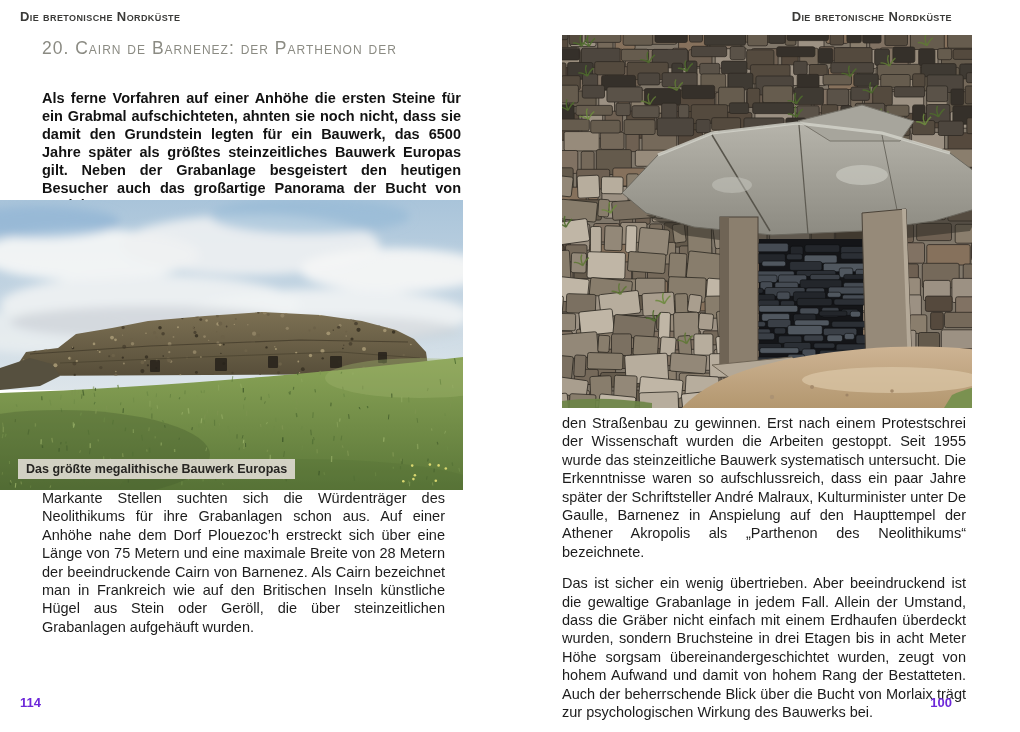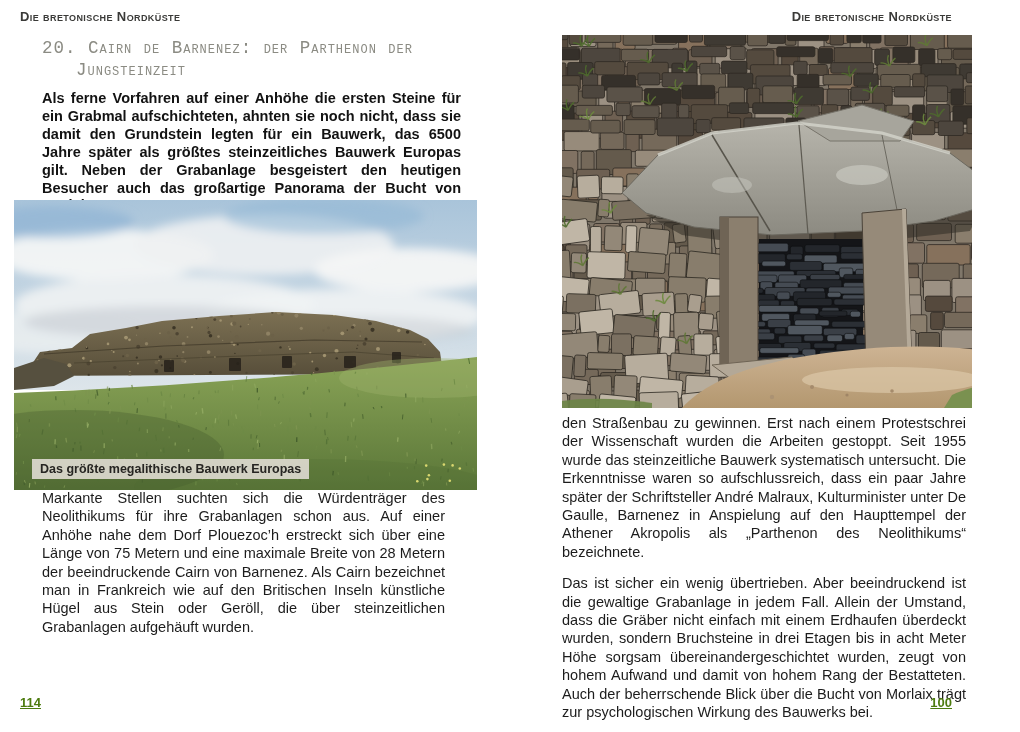--- a/index.html
+++ b/index.html
@@ -16,57 +16,56 @@
   }
   .runhead{
     position:absolute;top:9px;font-size:13px;font-weight:700;
     font-variant:small-caps;letter-spacing:.4px;color:var(--header-color);
   }
   #head-left{left:20px;}
   #head-right{right:20px;text-align:right;}
   .chapter-title{
     position:absolute;left:42px;top:37px;width:432px;
     font-variant:small-caps;font-size:17.5px;line-height:22px;
-    letter-spacing:1px;color:var(--title-color);font-weight:400;font-family:Liberation Mono, monospace;
+    letter-spacing:1px;color:var(--title-color);font-weight:400;
   }
   .chapter-title .t2{padding-left:34px;display:block;}
   .intro{
     position:absolute;left:42px;top:90px;width:419px;
     font-weight:700;font-size:14.5px;line-height:17.9px;
     text-align:justify;color:#121212;hyphens:auto;
   }
   .bodycol{position:absolute;text-align:justify;font-size:14.5px;line-height:18.4px;hyphens:auto;}
   #body-left{left:42px;top:489px;width:419px;}
   #body-right{left:562px;top:414px;width:420px;}
   .bodycol p{margin:0 16px 13px 0;}
   .photo{position:absolute;overflow:hidden;}
-  #photo-left{left:0;top:200px;width:463px;height:290px;margin-left:14px;}
+  #photo-left{left:0;top:200px;width:463px;height:290px;}
   #photo-right{left:562px;top:35px;width:458px;height:373px;}
   .photo svg{display:block;width:100%;height:100%;}
   .caption{
     position:absolute;background:var(--caption-bg);color:var(--caption-fg);
     font-size:12.5px;font-weight:700;padding:3px 8px;white-space:nowrap;
   }
   #caption-left{left:18px;bottom:11px;}
   #caption-right{right:20px;bottom:14px;}
-  .pagenum{position:absolute;top:695px;font-size:13px;font-weight:700;color:#4d7c0f;text-decoration:underline;}
+  .pagenum{position:absolute;top:695px;font-size:13px;font-weight:700;color:#6d28d9;}
   #pagenum-left{left:20px;}
   #pagenum-right{right:20px;text-align:right;}
 </style>
 </head>
 <body>
 
 <div class="spread">
 
   <div id="head-left" class="runhead">Die bretonische Nordküste</div>
   <div id="head-right" class="runhead">Die bretonische Nordküste</div>
 
   <div class="chapter-title">
     <span class="t1">20. Cairn de Barnenez: der Parthenon der</span>
-    <span class="t2">Jungsteinzeit</span>
   </div>
 
   <div class="intro">Als ferne Vorfahren auf einer Anhöhe die ersten Steine für ein Grabmal aufschichteten, ahnten sie noch nicht, dass sie damit den Grundstein legten für ein Bauwerk, das 6500 Jahre später als größtes steinzeitliches Bauwerk Europas gilt. Neben der Grabanlage besgeistert den heutigen Besucher auch das großartige Panorama der Bucht von Morlaix.</div>
 
   <div id="photo-left" class="photo">
     <svg viewBox="0 0 463 290" xmlns="http://www.w3.org/2000/svg">
       <defs>
         <linearGradient id="skyGrad" x1="0" y1="0" x2="0" y2="1">
           <stop offset="0" stop-color="#a9c4da"></stop>
             <stop offset="1" stop-color="#dde5ea"></stop>

